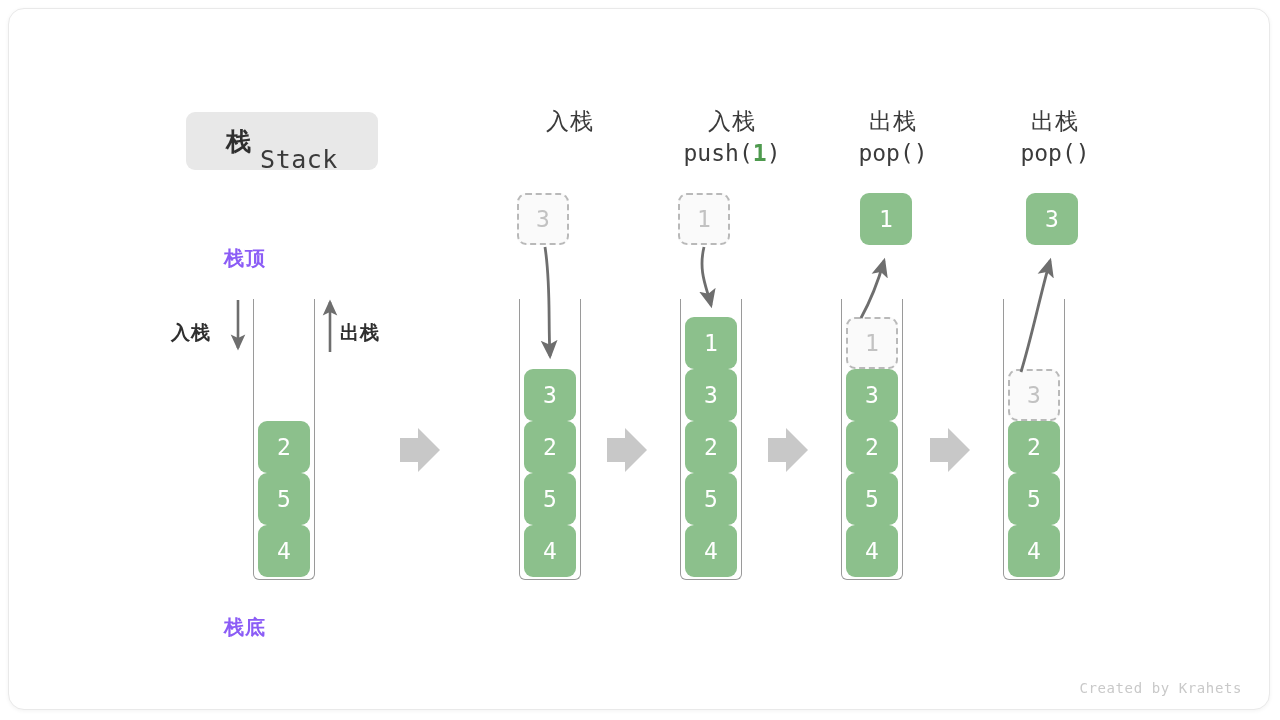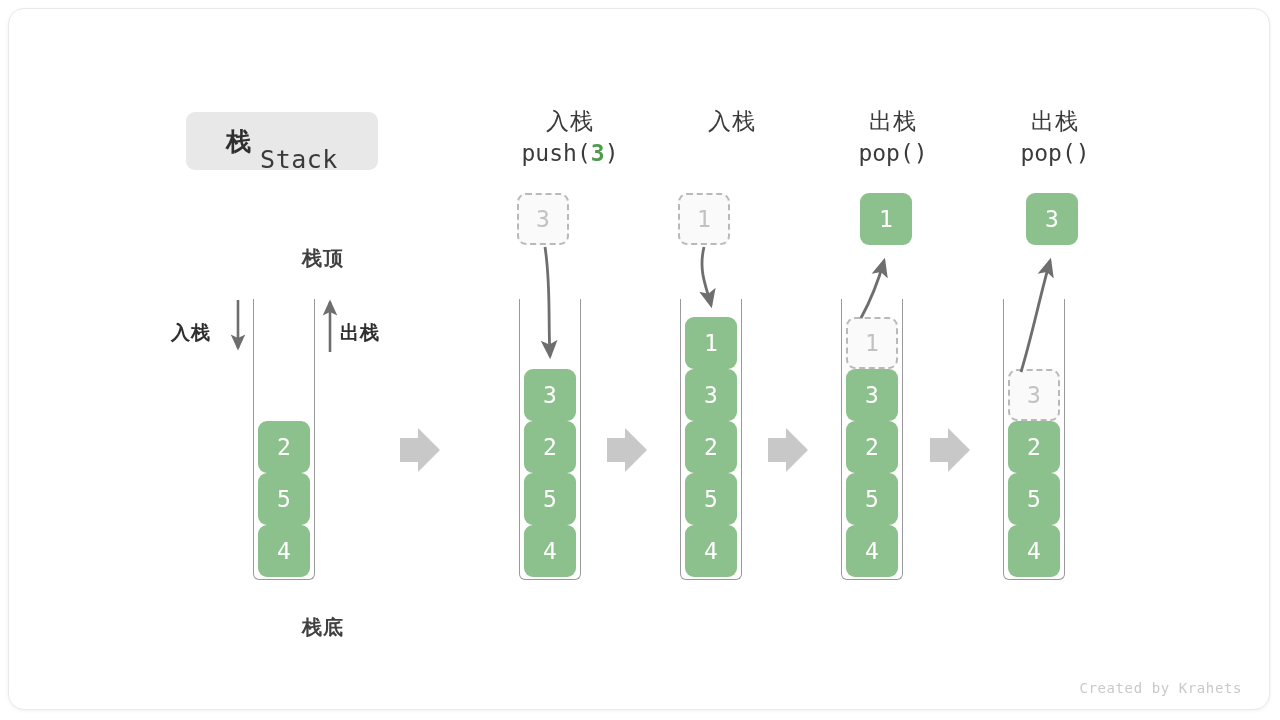--- a/index.html
+++ b/index.html
@@ -114,23 +114,23 @@
     font-size: 19px;
     color: #2f2f2f;
     white-space: nowrap;
     letter-spacing: 1px;
   }
   .cap-label {
     position: absolute;
     font-family: Liberation Sans, sans-serif;
     font-weight: bold;
     font-size: 20px;
-    color: #404040;
+    color: #8b5cf6;
     white-space: nowrap;
-    text-align: right;
+    text-align: left;
     letter-spacing: 1px;
   }
   
   .watermark {
     position: absolute;
     right: 38px; bottom: 24px;
     font-family: "DejaVu Sans Mono", monospace;
     font-size: 14px;
     color: #c9c9c9;
     letter-spacing: 0.6px;
@@ -147,25 +147,25 @@
 <div id="canvas">
   <div class="card-frame"></div>
 
   <div class="title-badge">
     <span class="title-cjk">栈</span>
     <span class="title-latin">Stack</span>
   </div>
 
   <div class="col-header" style="left:485px; top:106px;">
     <span class="hdr-cjk">入栈</span>
-    <span class="hdr-code"><span>push(</span><span class="hdr-arg">3</span><span>)</span></span>
   </div>
 
   <div class="col-header" style="left:647px; top:106px;">
     <span class="hdr-cjk">入栈</span>
+    <span class="hdr-code"><span>push(</span><span class="hdr-arg">1</span><span>)</span></span>
   </div>
 
   <div class="col-header" style="left:808px; top:106px;">
     <span class="hdr-cjk">出栈</span>
     <span class="hdr-code"><span>pop(</span><span class="hdr-arg"></span><span>)</span></span>
   </div>
 
   <div class="col-header" style="left:970px; top:106px;">
     <span class="hdr-cjk">出栈</span>
     <span class="hdr-code"><span>pop(</span><span class="hdr-arg"></span><span>)</span></span>

